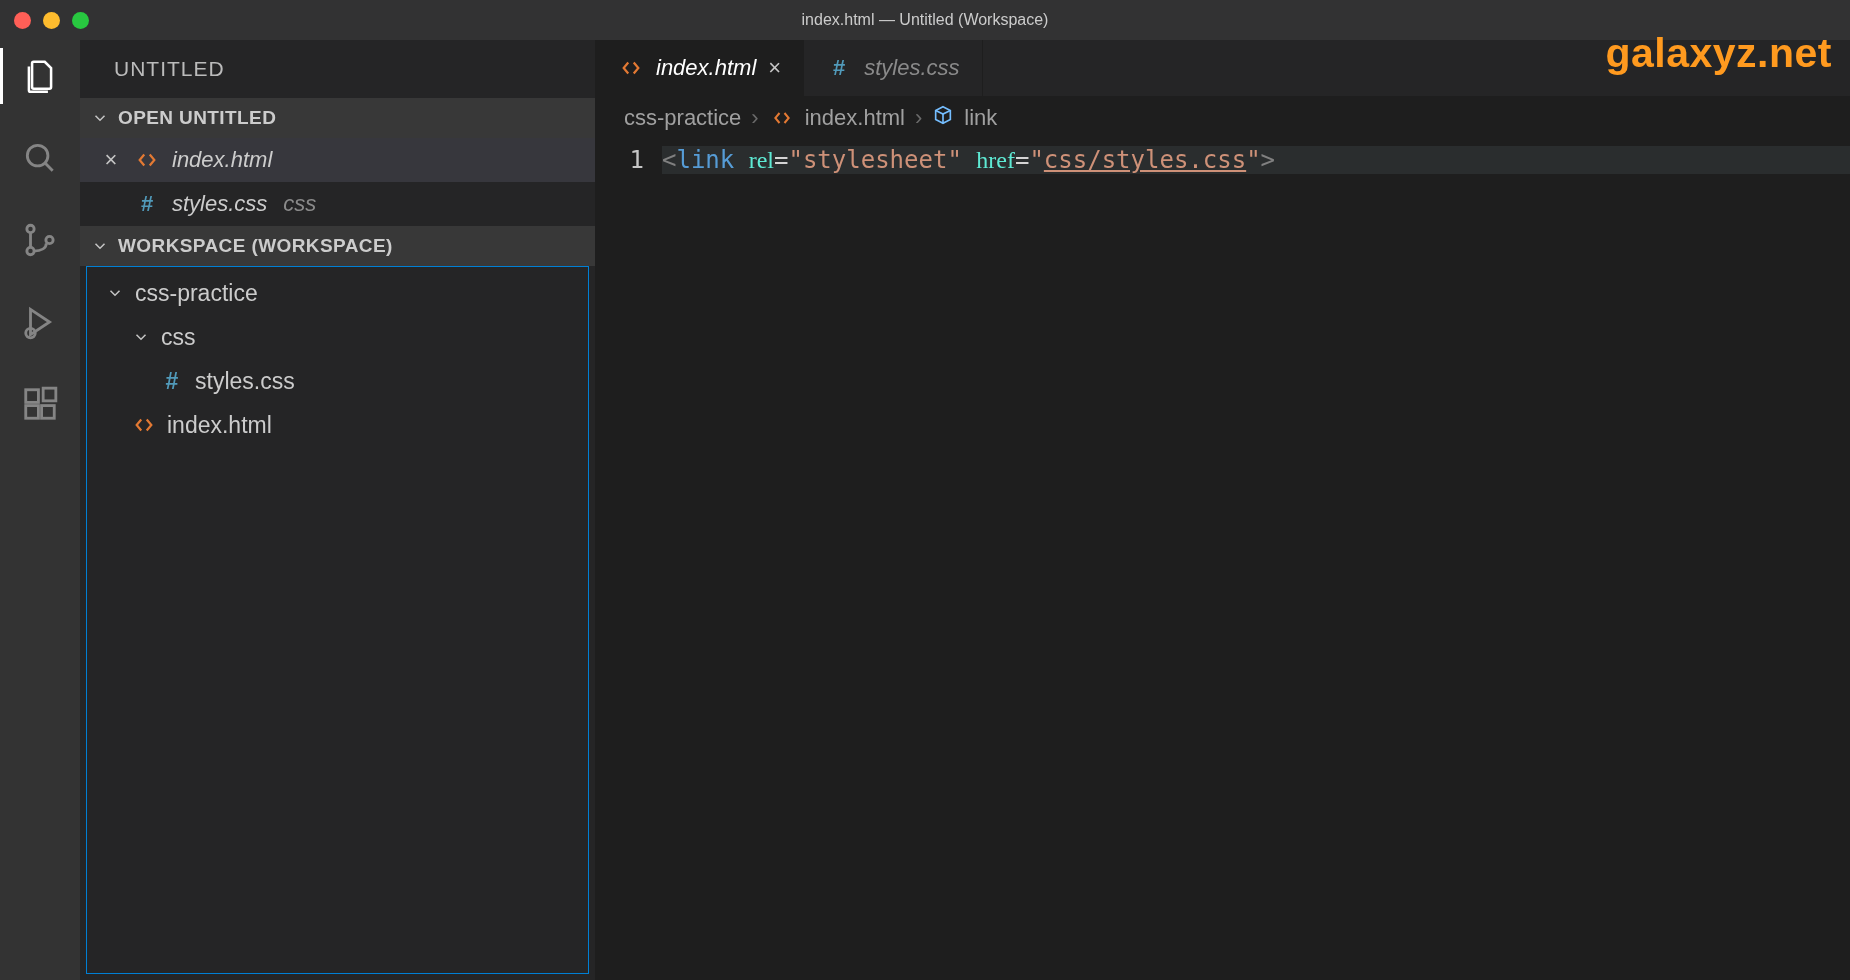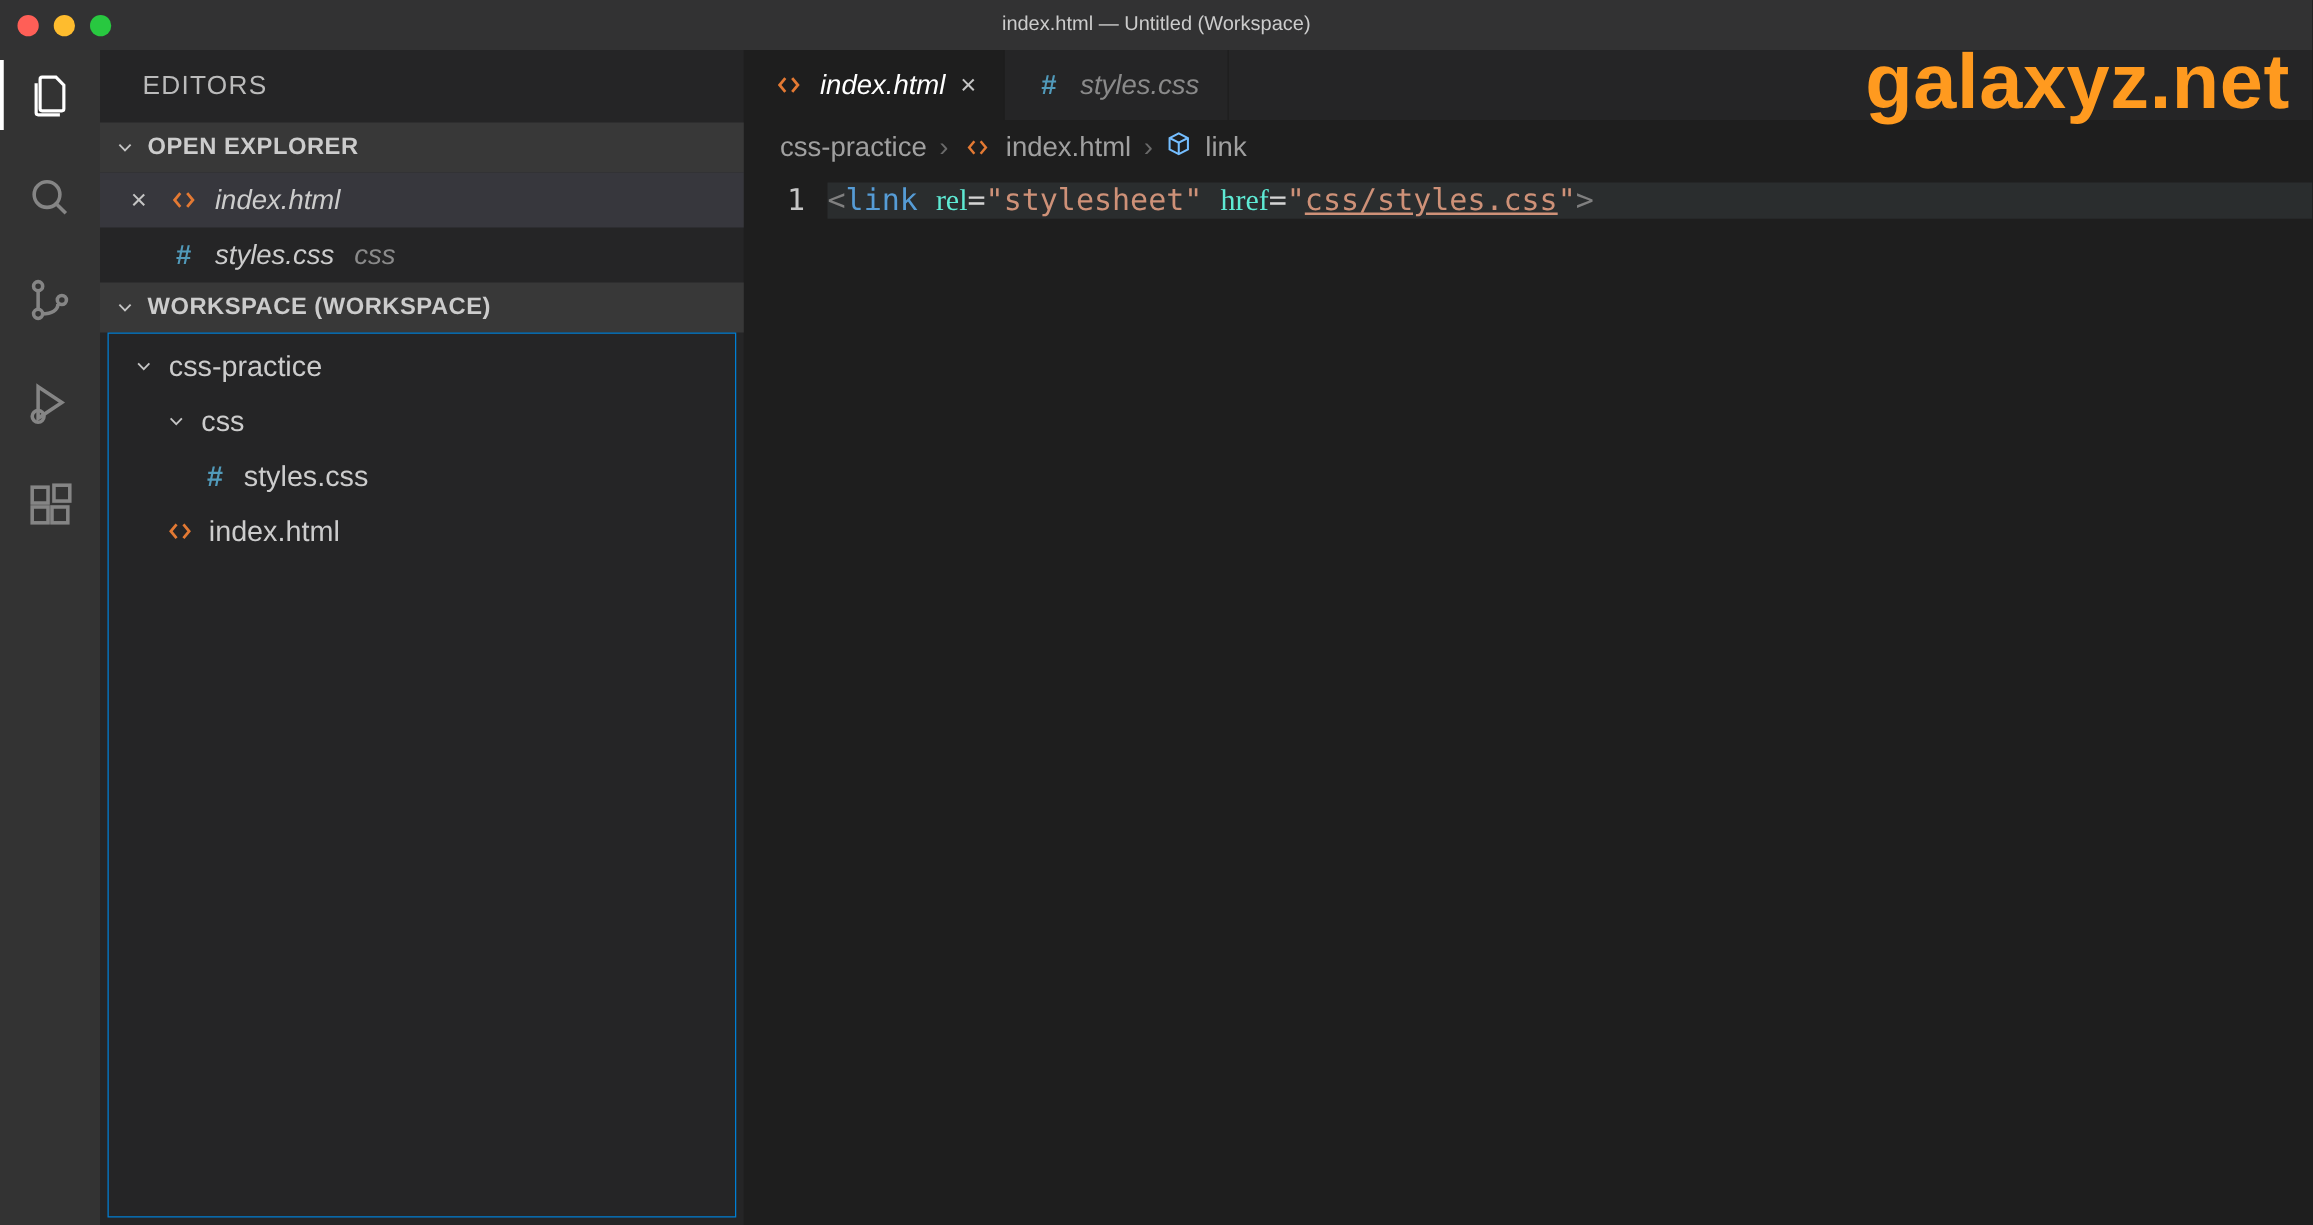--- a/index.html
+++ b/index.html
@@ -118,21 +118,21 @@
   .tok-link { text-decoration: underline; }
 
   
   .html-ico { color:#e37933; }
   .hash-ico { color:#519aba; }
   .cube-ico { color:#75beff; }
 
   
   .watermark {
     position: absolute; top: 30px; right: 18px;
-    font-size: 62px; font-weight: 600; color: #ff9a1f; letter-spacing: .5px;
+    font-size: 41px; font-weight: 600; color: #ff9a1f; letter-spacing: .5px;
     pointer-events: none;
   }
 </style>
 </head>
 <body>
 
 <div class="titlebar">
   <div class="traffic">
     <div class="tl red"></div>
     <div class="tl yellow"></div>
@@ -175,29 +175,29 @@
       <svg viewBox="0 0 24 24" fill="none" stroke="currentColor" stroke-width="1.8">
         <rect x="3" y="3" width="8" height="8"></rect>
           <rect x="3" y="13" width="8" height="8"></rect>
         <rect x="13" y="13" width="8" height="8"></rect>
           <rect x="14" y="2" width="8" height="8"></rect>
       </svg>
     </div>
   </div>
 
   <div class="sidebar">
-    <div class="sidebar-title">EDITORS</div>
+    <div class="sidebar-title">UNTITLED</div>
 
     <div class="panel-header">
       <span class="chev">
         <svg viewBox="0 0 24 24">
             <polyline points="6 9 12 15 18 9"></polyline>
           </svg>
       </span>
-      <span>OPEN EXPLORER</span>
+      <span>OPEN UNTITLED</span>
     </div>
 
     <div class="open-editor-row active">
       <span class="close-x">×</span>
       <span class="file-ico html-ico">
         <svg width="22" height="22" viewBox="0 0 24 24" fill="none" stroke="currentColor" stroke-width="2.4">
             <path d="M9 6 4 12l5 6"></path>
             <path d="M15 6l5 6-5 6"></path>
           </svg>
       </span>

